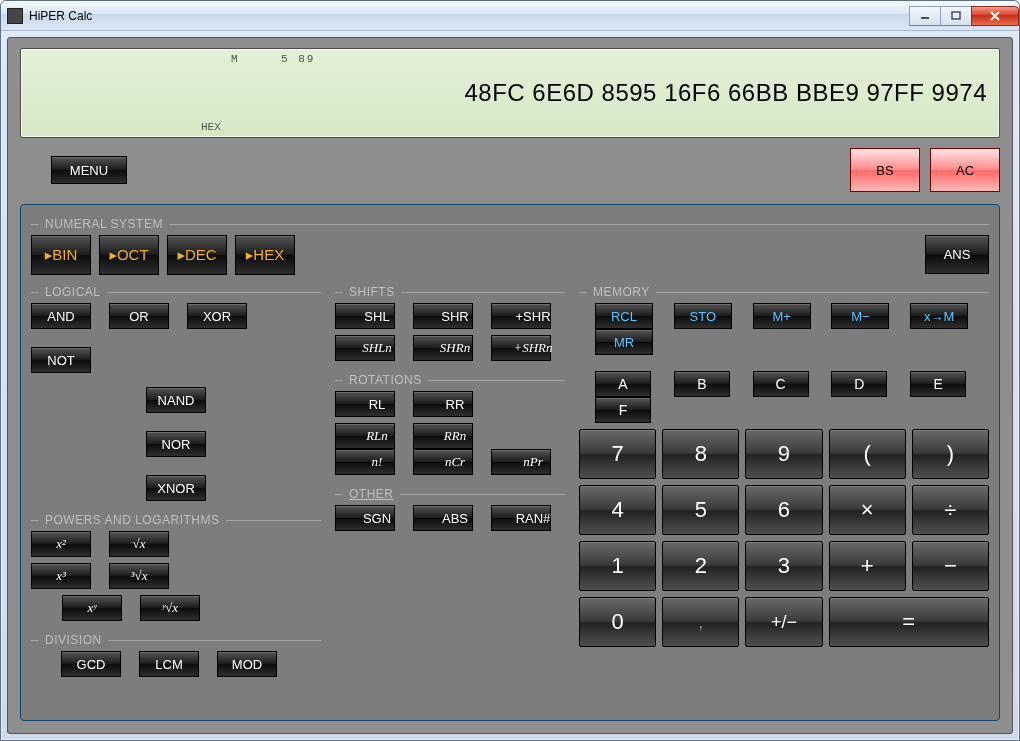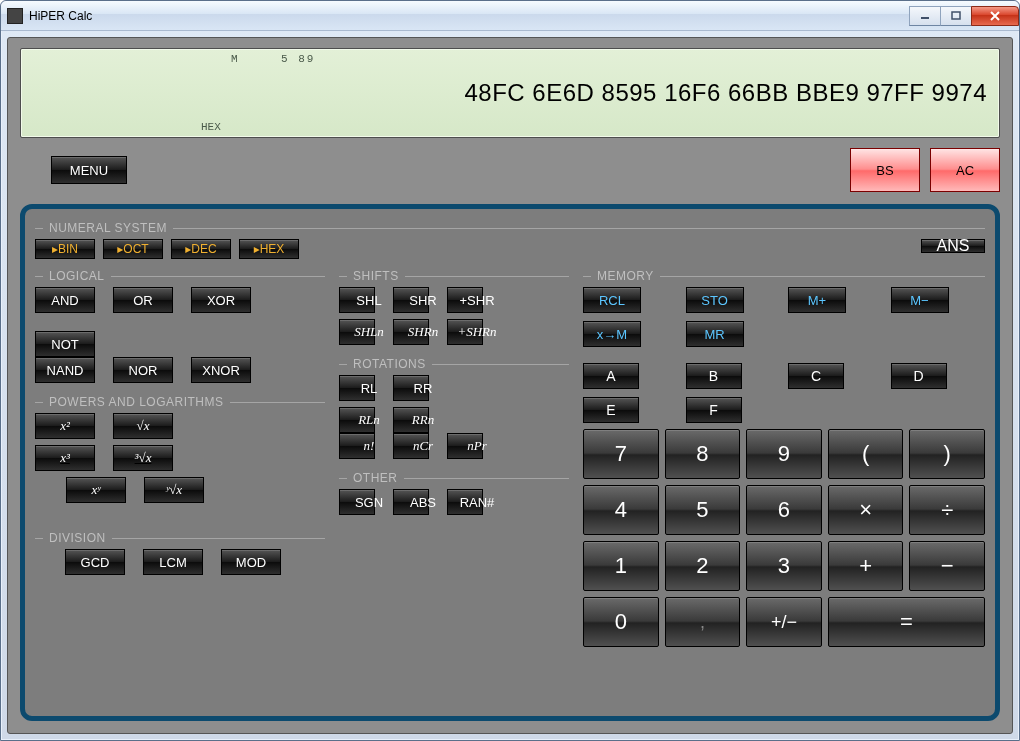--- a/index.html
+++ b/index.html
@@ -82,21 +82,21 @@
   .btn-red {
     width:70px;height:44px;color:#000;
     background: linear-gradient(#ffe4e4,#ff8e8e 48%,#ff6a6a 52%,#ffb9b9);
     border:1px solid #7a0000;
     font-size:13px;
   }
   .spacer { flex:1; }
 
   
   .panels { flex:1; margin-top:12px; background:#7d7d7d;
-            border:5px solid #0c4a6e; border-radius:12px;
+            border:1px solid #0c4a6e; border-radius:4px;
             padding:8px 10px 10px 10px;
             display:grid;
             grid-template-columns: 290px 230px 1fr;
             grid-template-rows: auto 1fr;
             column-gap:14px; row-gap:6px;
   }
   .panels > .fullrow { grid-column: 1 / -1; }
 
   .group-label {
     color:#bfbfbf; font-size:12px; letter-spacing:0.5px;
@@ -104,44 +104,44 @@
     white-space:nowrap;
   }
   .group-label::before, .group-label::after {
     content:""; height:1px; background:#a5a5a5; flex:0 0 8px;
   }
   .group-label::after { flex:1; }
 
   .row { display:flex; gap:18px; flex-wrap:wrap;align-items:center; }
 
   
-  .btn-num { width:60px; height:20px; font-size:12px; color:#f0b030; }
+  .btn-num { width:60px; height:40px; font-size:15px; color:#f0b030; }
   
   .btn-fn { width:60px; height:26px; font-size:13px; }
-  .btn-fn.sm { width:36px;padding-left:24px; }
+  .btn-fn.sm { width:60px;padding-left:24px; }
   .btn-fn.it { font-style:italic; font-family:"Times New Roman",serif; }
 
   
   .btn-mem { width:58px; height:26px; color:#5cc6ff; font-size:13px; }
 
   
   .btn-hex { width:56px; height:26px; font-size:14px; }
 
   
   .keypad { display:grid; grid-template-columns: repeat(6,1fr);
             grid-auto-rows: 50px; gap:6px; margin-top:6px; }
   .btn-key {
     background: linear-gradient(#6a6a6a,#3a3a3a 48%,#222 52%,#505050);
     font-size:22px; border-radius:2px;
   }
   .btn-key.wide { grid-column: span 2; }
 
   .col { display:flex; flex-direction:column; }
 
-  .hexrow { display:grid; grid-template-columns: repeat(4,1fr); gap:8px; }
+  .hexrow { display:grid; grid-template-columns: repeat(5,1fr); gap:0;margin-left:16px; }
 
   .numeral-row { display:flex; align-items:flex-start; gap:8px; }
 </style>
 </head>
 <body>
 
 <div class="window">
 
   <div class="titlebar">
     <div class="appicon"></div>
@@ -185,53 +185,53 @@
     <div class="panels">
 
       <div class="fullrow">
         <div class="group-label">NUMERAL SYSTEM</div>
         <div class="numeral-row">
           <div class="btn-dark btn-num">▸BIN</div>
           <div class="btn-dark btn-num">▸OCT</div>
           <div class="btn-dark btn-num">▸DEC</div>
           <div class="btn-dark btn-num">▸HEX</div>
           <div class="spacer"></div>
-          <div class="btn-dark" style="width:64px;height:14px;font-size:16px;">ANS</div>
+          <div class="btn-dark" style="width:64px;height:39px;font-size:13px;">ANS</div>
         </div>
       </div>
 
       <div class="col">
         <div class="group-label">LOGICAL</div>
         <div class="row">
           <div class="btn-dark btn-fn">AND</div>
           <div class="btn-dark btn-fn">OR</div>
           <div class="btn-dark btn-fn">XOR</div>
           <div class="btn-dark btn-fn">NOT</div>
         </div>
-        <div class="row" style="margin-top:0;">
+        <div class="row" style="margin-top:14px;flex-direction:column;">
           <div class="btn-dark btn-fn">NAND</div>
           <div class="btn-dark btn-fn">NOR</div>
           <div class="btn-dark btn-fn">XNOR</div>
         </div>
 
         <div class="group-label" style="margin-top:12px;">POWERS AND LOGARITHMS</div>
         <div class="row">
           <div class="btn-dark btn-fn it">x²</div>
           <div class="btn-dark btn-fn it">√x</div>
         </div>
         <div class="row" style="margin-top:6px;text-decoration:underline;">
           <div class="btn-dark btn-fn it">x³</div>
           <div class="btn-dark btn-fn it">³√x</div>
         </div>
         <div class="row" style="margin-top:6px;padding-left:31px;">
           <div class="btn-dark btn-fn it">xʸ</div>
           <div class="btn-dark btn-fn it">ʸ√x</div>
         </div>
 
-        <div class="group-label" style="margin-top:28px;">DIVISION</div>
+        <div class="group-label" style="margin-top:12px;">DIVISION</div>
         <div class="row" style="padding-left:30px;">
           <div class="btn-dark btn-fn">GCD</div>
           <div class="btn-dark btn-fn">LCM</div>
           <div class="btn-dark btn-fn">MOD</div>
         </div>
       </div>
 
       <div class="col">
         <div class="group-label">SHIFTS</div>
         <div class="row">
@@ -254,21 +254,21 @@
           <div class="btn-dark btn-fn sm it">RLn</div>
           <div class="btn-dark btn-fn sm it">RRn</div>
         </div>
 
         <div class="row">
           <div class="btn-dark btn-fn sm it">n!</div>
           <div class="btn-dark btn-fn sm it">nCr</div>
           <div class="btn-dark btn-fn sm it">nPr</div>
         </div>
 
-        <div class="group-label" style="margin-top:12px;">OTHER</div>
+        <div class="group-label" style="margin-top:12px;text-decoration:underline;">OTHER</div>
         <div class="row">
           <div class="btn-dark btn-fn sm">SGN</div>
           <div class="btn-dark btn-fn sm">ABS</div>
           <div class="btn-dark btn-fn sm">RAN#</div>
         </div>
       </div>
 
       <div class="col">
         <div class="group-label">MEMORY</div>
         <div class="hexrow">

